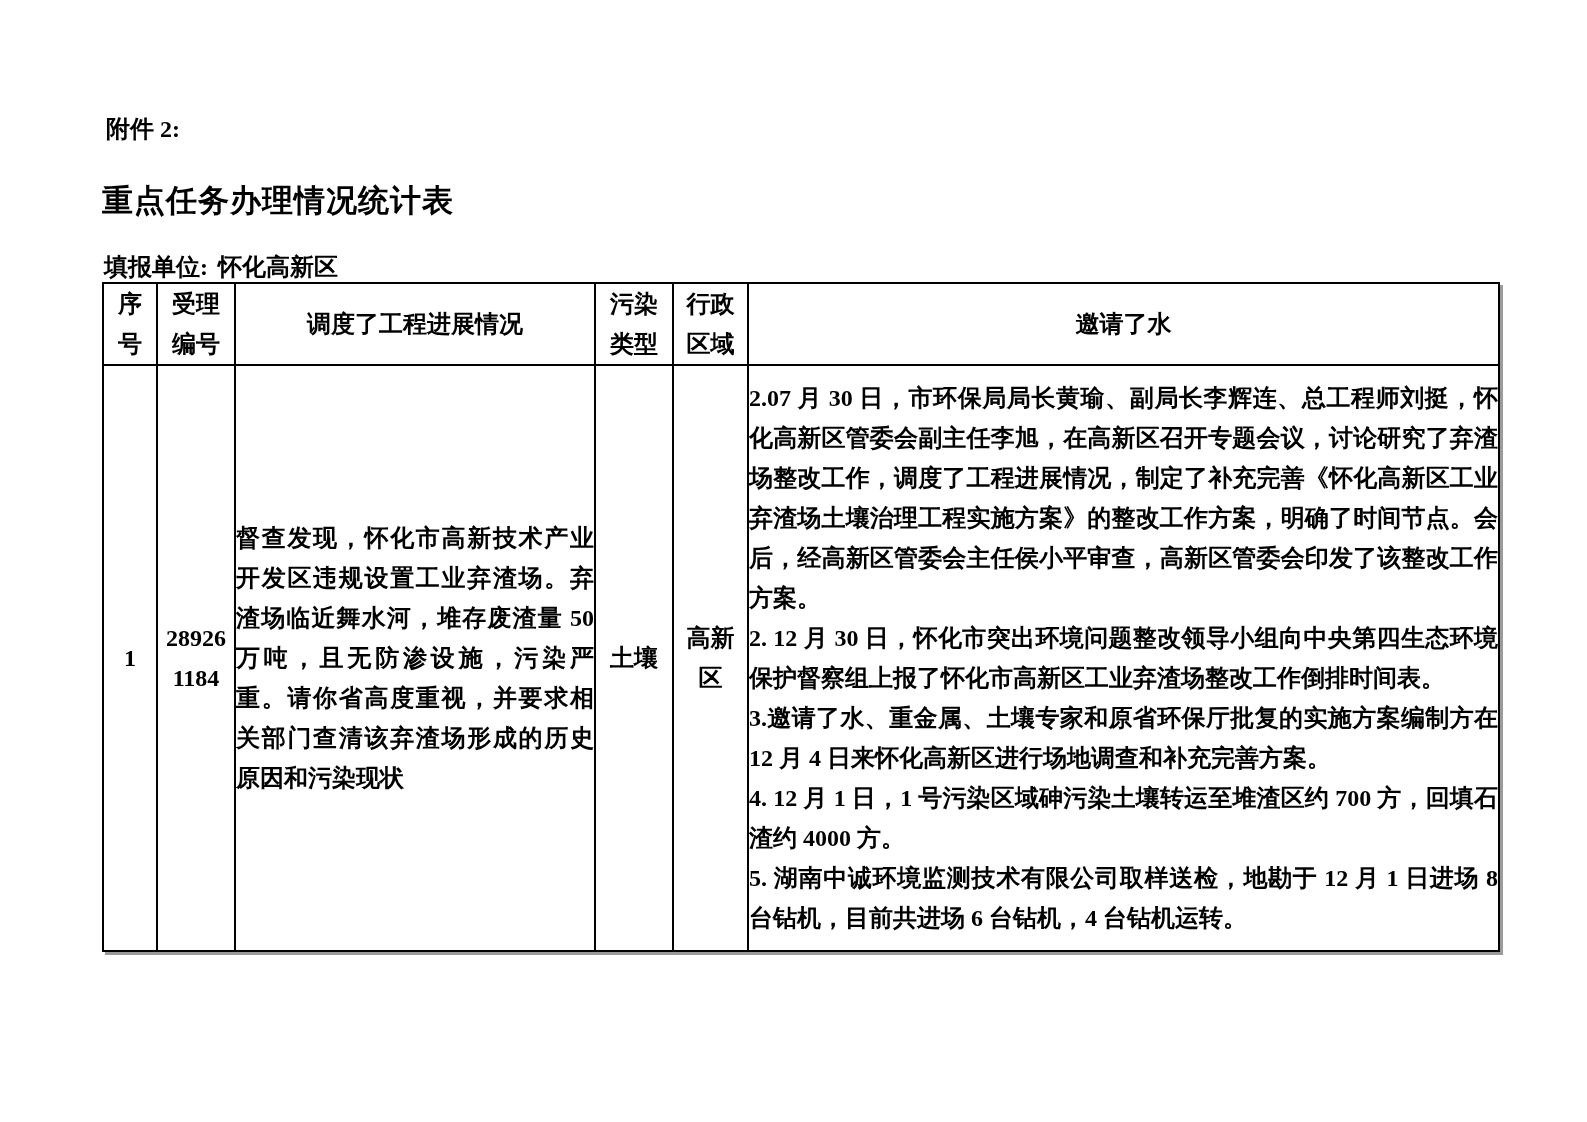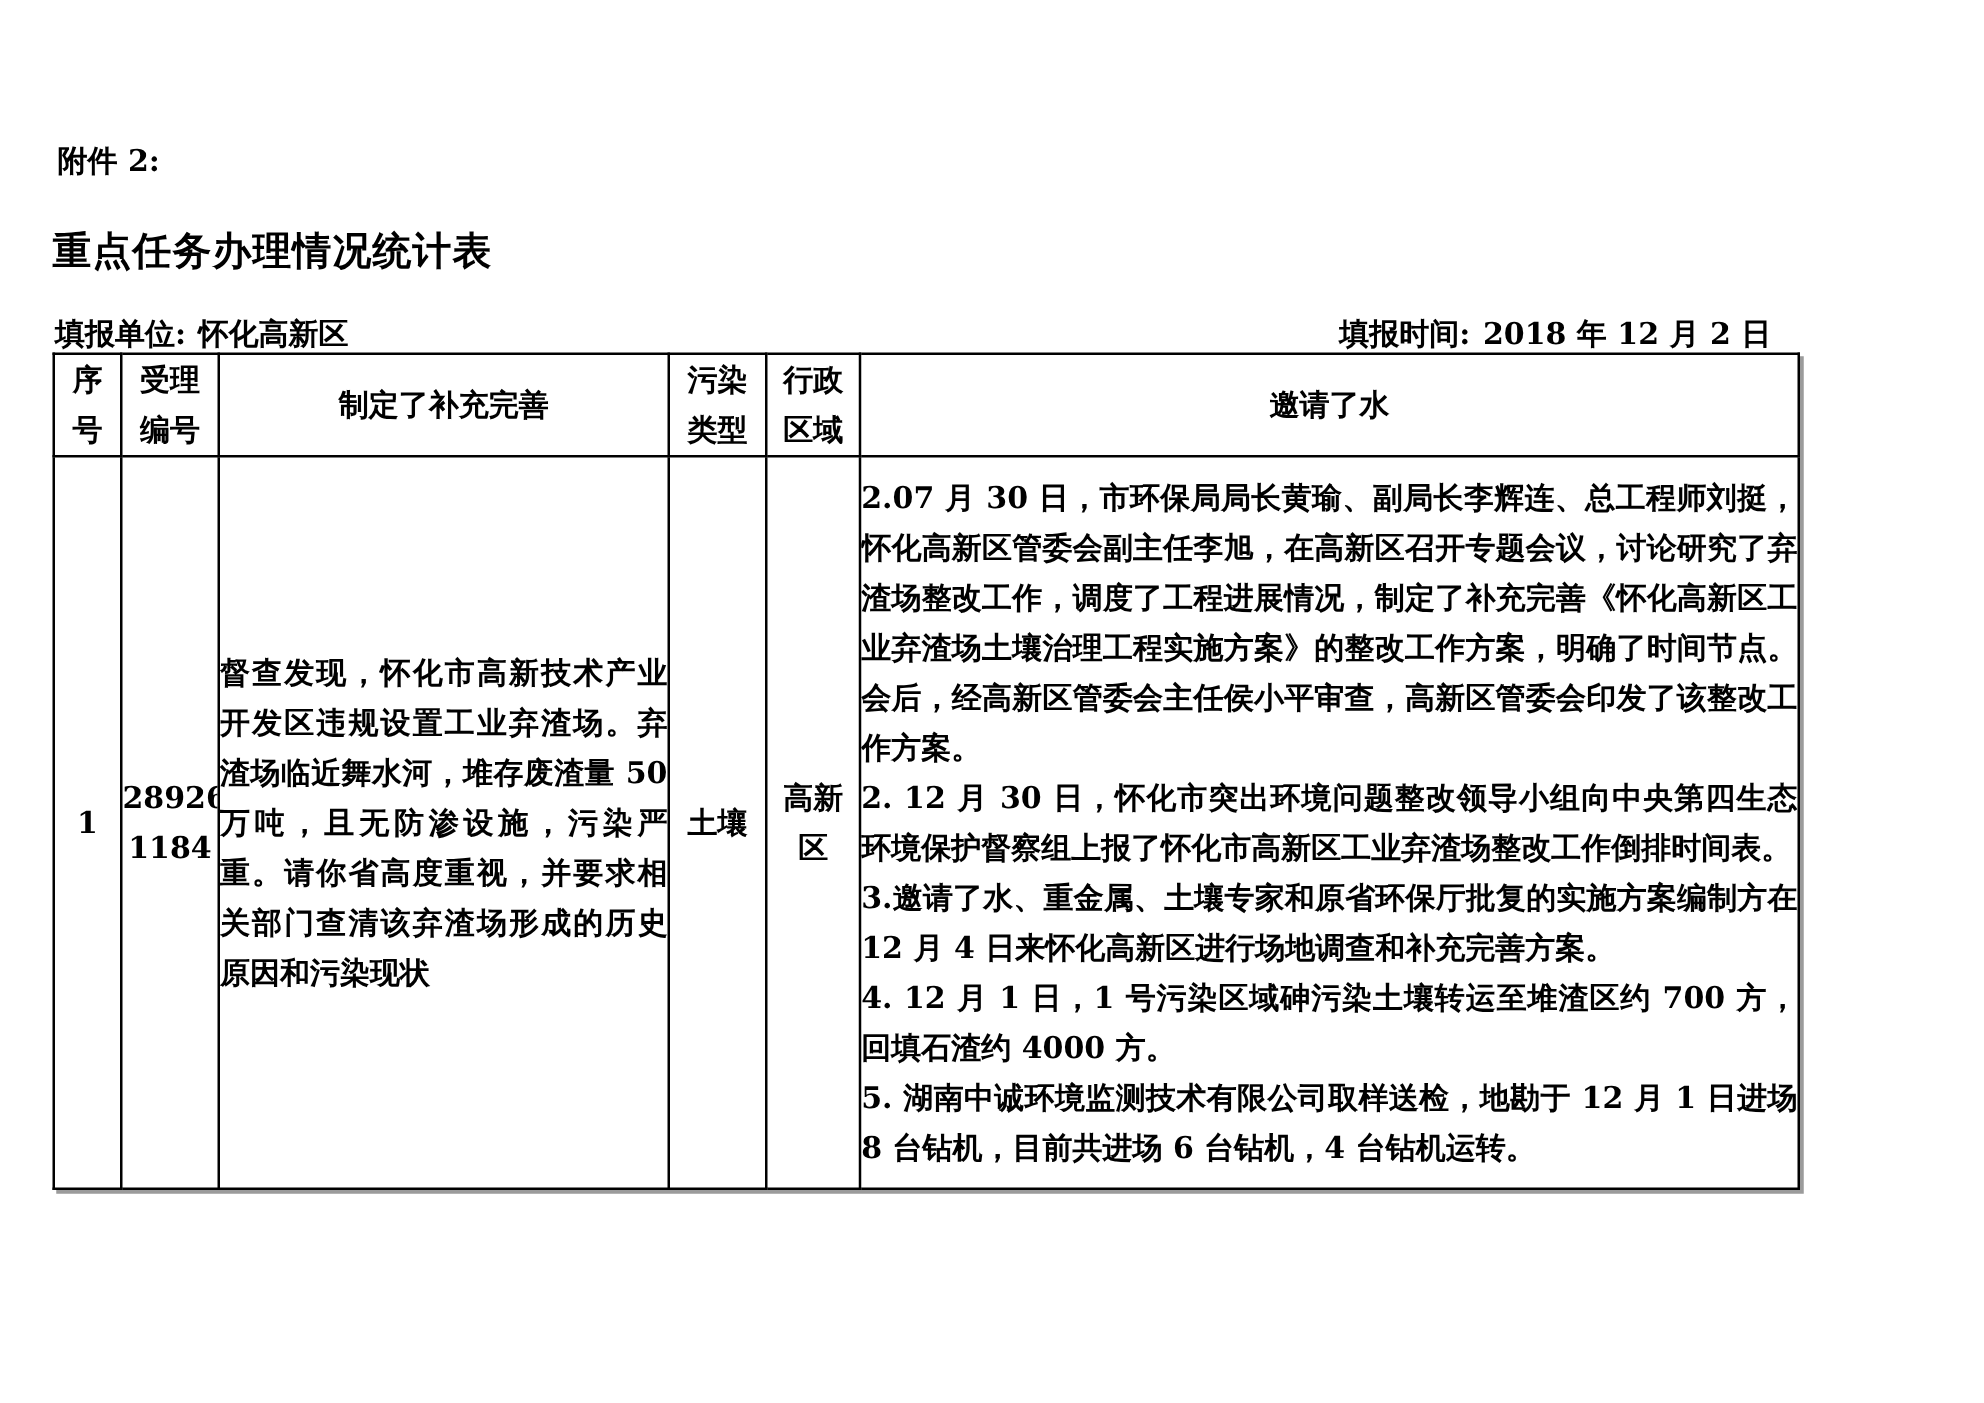--- a/index.html
+++ b/index.html
@@ -10,22 +10,23 @@
     width: 1587px;
     height: 1122px;
     background: #ffffff;
     color: #000000;
     font-family: "DejaVu Serif", "Liberation Serif", serif;
     font-weight: bold;
     overflow: hidden;
   }
   .content {
     width: 1396px;
-    margin-left: 42px;
+    margin-left: 102px;
     position: relative;
+    font-family: Liberation Serif, serif;
   }
   .attachment {
     padding-top: 112px;
     font-size: 24px;
     line-height: 34px;
     padding-left: 4px;
   }
   .doc-title {
     margin-top: 34px;
     text-align: left;
@@ -95,41 +96,38 @@
 <div class="content">
 
   <div class="attachment">附件 2:</div>
 
   <div class="doc-title">重点任务办理情况统计表</div>
 
   <div class="meta-row">
     <div class="meta-left">
       <span>填报单位:</span><span class="meta-value">怀化高新区</span>
     </div>
-    <div class="meta-right">
-      <span>填报时间:</span><span class="meta-value">2018 年 12 月 2 日</span>
-    </div>
   </div>
 
   <table class="report">
     <colgroup>
       <col style="width:54px">
       <col style="width:78px">
       <col style="width:360px">
       <col style="width:78px">
       <col style="width:75px">
       <col style="width:751px">
     </colgroup>
     <thead>
       <tr>
         <th>序
 号</th>
         <th>受理
 编号</th>
-        <th>制定了补充完善</th>
+        <th>调度了工程进展情况</th>
         <th>污染
 类型</th>
         <th>行政
 区域</th>
         <th>邀请了水</th>
       </tr>
     </thead>
     <tbody>
       <tr class="data-row">
         <td class="cell-center">1</td>

